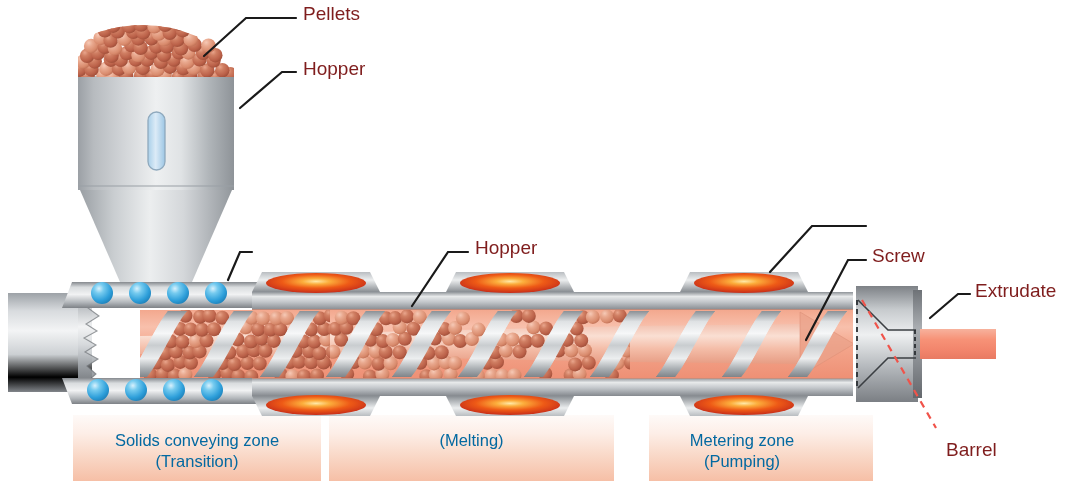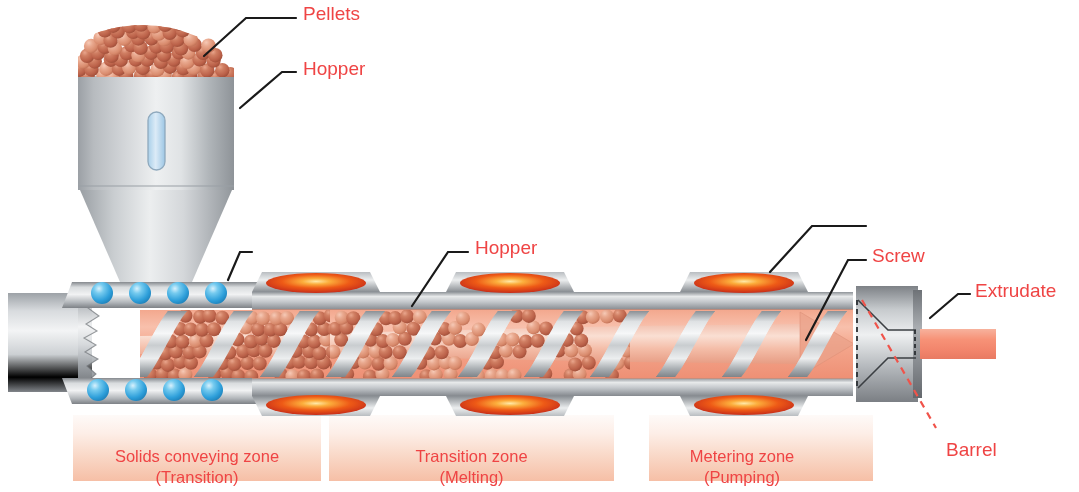--- a/index.html
+++ b/index.html
@@ -1,22 +1,22 @@
 <!DOCTYPE html>
 <html><head>
 <meta charset="utf-8">
 <style>
   html,body{margin:0;padding:0;background:#ffffff;}
   body{width:1079px;height:492px;overflow:hidden;
        font-family:"Liberation Sans","DejaVu Sans",sans-serif;}
   #stage{position:relative;width:1079px;height:492px;background:#fff;}
   #stage svg{position:absolute;left:0;top:0;}
-  .lbl{position:absolute;color:#ef4444;font-size:19px;line-height:19px;white-space:nowrap;}
-  .zonelbl{position:absolute;color:#ef4444;font-size:16.5px;line-height:21px;
-           text-align:center;white-space:nowrap;margin-top:16px;}
+  .lbl{position:absolute;color:#7f1d1d;font-size:19px;line-height:19px;white-space:nowrap;}
+  .zonelbl{position:absolute;color:#0369a1;font-size:16.5px;line-height:21px;
+           text-align:center;white-space:nowrap;}
 </style>
 </head>
 <body>
 
 <div id="stage">
 
 <svg width="1079" height="492" viewBox="0 0 1079 492">
   <defs>
 
     <linearGradient id="gMetalV" x1="0" y1="0" x2="0" y2="1">
@@ -606,21 +606,20 @@
 <div class="lbl" style="left:475px;top:238px">Hopper</div>
 <div class="lbl" style="left:872px;top:246px">Screw</div>
 <div class="lbl" style="left:975px;top:281px">Extrudate</div>
 <div class="lbl" style="left:946px;top:440px">Barrel</div>
 
 <div class="zonelbl" style="left:73px;top:430px;width:248px">
   <div>Solids conveying zone</div>
   <div>(Transition)</div>
 </div>
 <div class="zonelbl" style="left:329px;top:430px;width:285px">
-  <div>Transition zone</div>
   <div>(Melting)</div>
 </div>
 <div class="zonelbl" style="left:649px;top:430px;width:186px">
   <div>Metering zone</div>
   <div>(Pumping)</div>
 </div>
 
 </div>
 
 </body></html>

